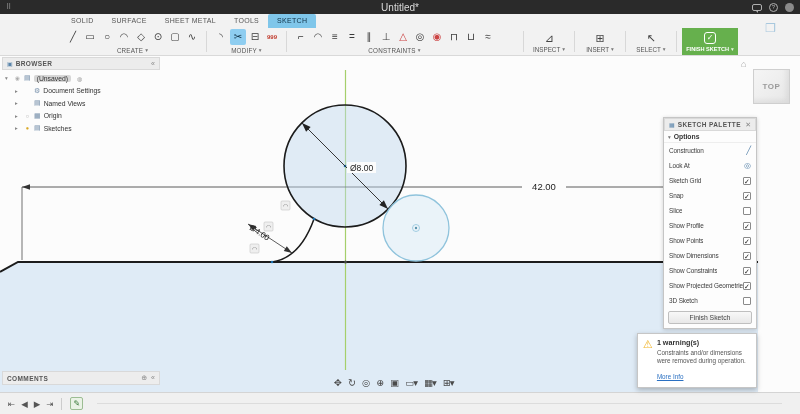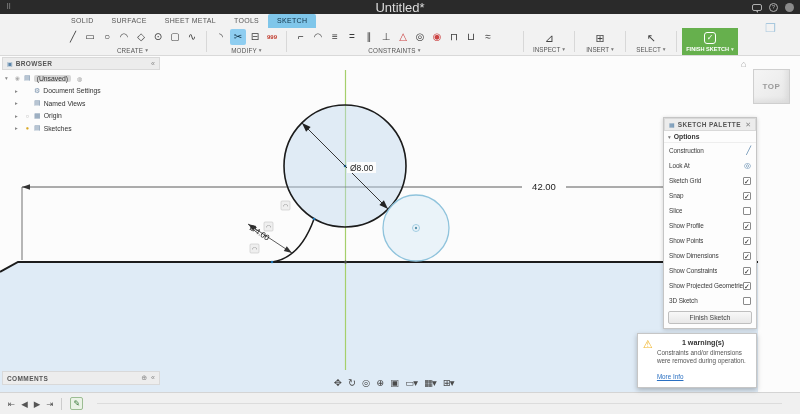--- a/index.html
+++ b/index.html
@@ -6,21 +6,21 @@
   html,body { background:#888; }
   .stage {
     position: relative; width: 800px; height: 414px; overflow: hidden;
     background: #fcfcfc; font-family: "Liberation Sans", "DejaVu Sans", sans-serif;
     -webkit-font-smoothing: antialiased;
   }
   
   .titlebar { position:absolute; left:0; top:0; right:0; height:14px; background:#2a2a2a;
     display:flex; align-items:center; padding:0 6px; z-index:10; }
   .tb-left { color:#aaa; font-size:7px; line-height:14px; }
-  .tb-title { position:absolute; left:0; right:0; text-align:center; font-size:13px; color:#dcdcdc; }
+  .tb-title { position:absolute; left:0; right:0; text-align:center; font-size:10px; color:#dcdcdc; }
   .tb-right { margin-left:auto; display:flex; align-items:center; gap:7px; z-index:1; }
   .bubble { width:10px; height:7px; border:1px solid #b0b0b0; border-radius:2px; position:relative; }
   .bubble::after { content:""; position:absolute; left:2px; bottom:-3px; width:0; height:0;
     border-left:3px solid transparent; border-top:3px solid #b0b0b0; }
   .help-circle { width:9px; height:9px; border:1px solid #b0b0b0; border-radius:50%;
     color:#b0b0b0; font-size:6px; line-height:7px; text-align:center; }
   .avatar { width:9px; height:9px; border-radius:50%; background:#8a8a8a; }
   
   .toolbar { position:absolute; top:14px; left:0; right:0; height:42px; background:#f2f2f2;
     border-bottom:1px solid #d9d9d9; z-index:5; }
@@ -90,21 +90,21 @@
   .prow.ctl-check .ctl, .prow.ctl-uncheck .ctl { width:8px; height:8px; border:1px solid #8a8a8a;
     border-radius:1px; background:#fff; font-size:7px; line-height:7px; text-align:center; color:#222; }
   .prow.ctl-icon .ctl { font-size:8px; color:#5a85ab; }
   .finish-sketch-btn { margin:3px 4px 4px; height:13px; background:linear-gradient(#f8f8f8,#e8e8e8);
     border:1px solid #bfbfbf; border-radius:2px; font-size:6.8px; color:#444; display:flex;
     align-items:center; justify-content:center; }
   
   .toast { position:absolute; left:637px; top:333px; width:120px; z-index:6; background:#fff;
     border:1px solid #c6c6c6; box-shadow:0 2px 5px rgba(0,0,0,.25); padding:4px 5px; display:flex; gap:4px; }
   .toast-icon { font-size:11px; color:#f0b429; line-height:12px; }
-  .toast-title { font-size:7.2px; font-weight:bold; color:#333; margin-bottom:2px;margin-left:25px; }
+  .toast-title { font-size:7.2px; font-weight:bold; color:#333; margin-bottom:2px; }
   .toast-text { font-size:6.3px; color:#555; line-height:1.3; }
   .toast-link { font-size:6.3px; color:#2a70c2; text-decoration:underline; margin-top:3px; display:inline-block; }
   
   .comments { position:absolute; left:2px; top:371px; width:158px; height:14px; background:#ededed;
     border:1px solid #d9d9d9; display:flex; align-items:center; padding:0 4px; gap:3px; z-index:3; }
   .navbar { position:absolute; left:334px; top:375px; height:15px; display:flex; align-items:center;
     gap:7px; z-index:2; }
   .nav-icon { font-size:9.5px; color:#4a4a4a; letter-spacing:-1px; }
   .timeline { position:absolute; left:0; top:392px; width:800px; height:22px; background:#f0f0f0;
     border-top:1px solid #d4d4d4; display:flex; align-items:center; padding:0 8px; gap:4px; z-index:4; }

